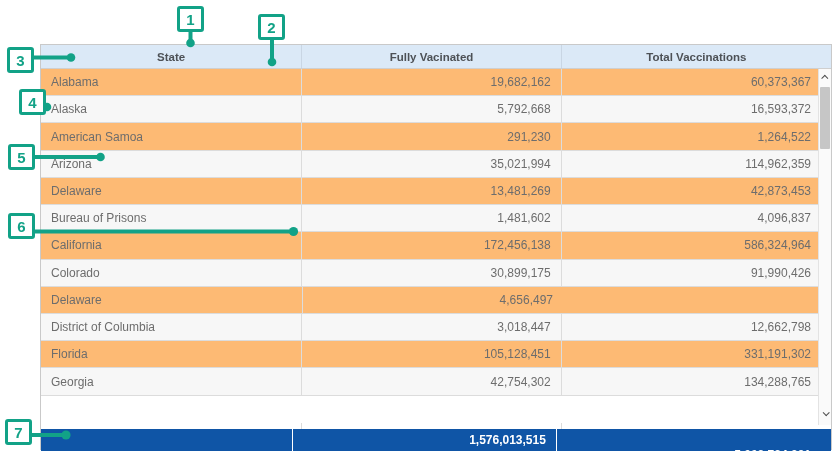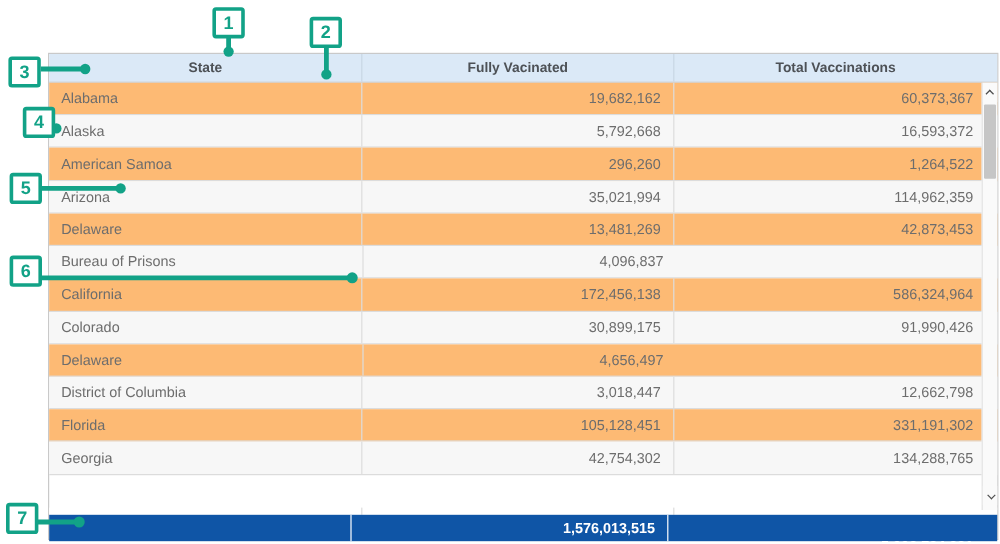--- a/index.html
+++ b/index.html
@@ -107,35 +107,36 @@
       <div class="td num col-fully">19,682,162</div>
       <div class="td num-last col-total">60,373,367</div>
     </div>
     <div class="tr">
       <div class="td state col-state">Alaska</div>
       <div class="td num col-fully">5,792,668</div>
       <div class="td num-last col-total">16,593,372</div>
     </div>
     <div class="tr">
       <div class="td state col-state">American Samoa</div>
-      <div class="td num col-fully">296,260</div>
+      <div class="td num col-fully">291,230</div>
       <div class="td num-last col-total">1,264,522</div>
     </div>
     <div class="tr">
       <div class="td state col-state">Arizona</div>
       <div class="td num col-fully">35,021,994</div>
       <div class="td num-last col-total">114,962,359</div>
     </div>
     <div class="tr">
       <div class="td state col-state">Delaware</div>
       <div class="td num col-fully">13,481,269</div>
       <div class="td num-last col-total">42,873,453</div>
     </div>
     <div class="tr">
       <div class="td state col-state">Bureau of Prisons</div>
+      <div class="td num col-fully">1,481,602</div>
       <div class="td num-last col-total">4,096,837</div>
     </div>
     <div class="tr">
       <div class="td state col-state">California</div>
       <div class="td num col-fully">172,456,138</div>
       <div class="td num-last col-total">586,324,964</div>
     </div>
     <div class="tr">
       <div class="td state col-state">Colorado</div>
       <div class="td num col-fully">30,899,175</div>

